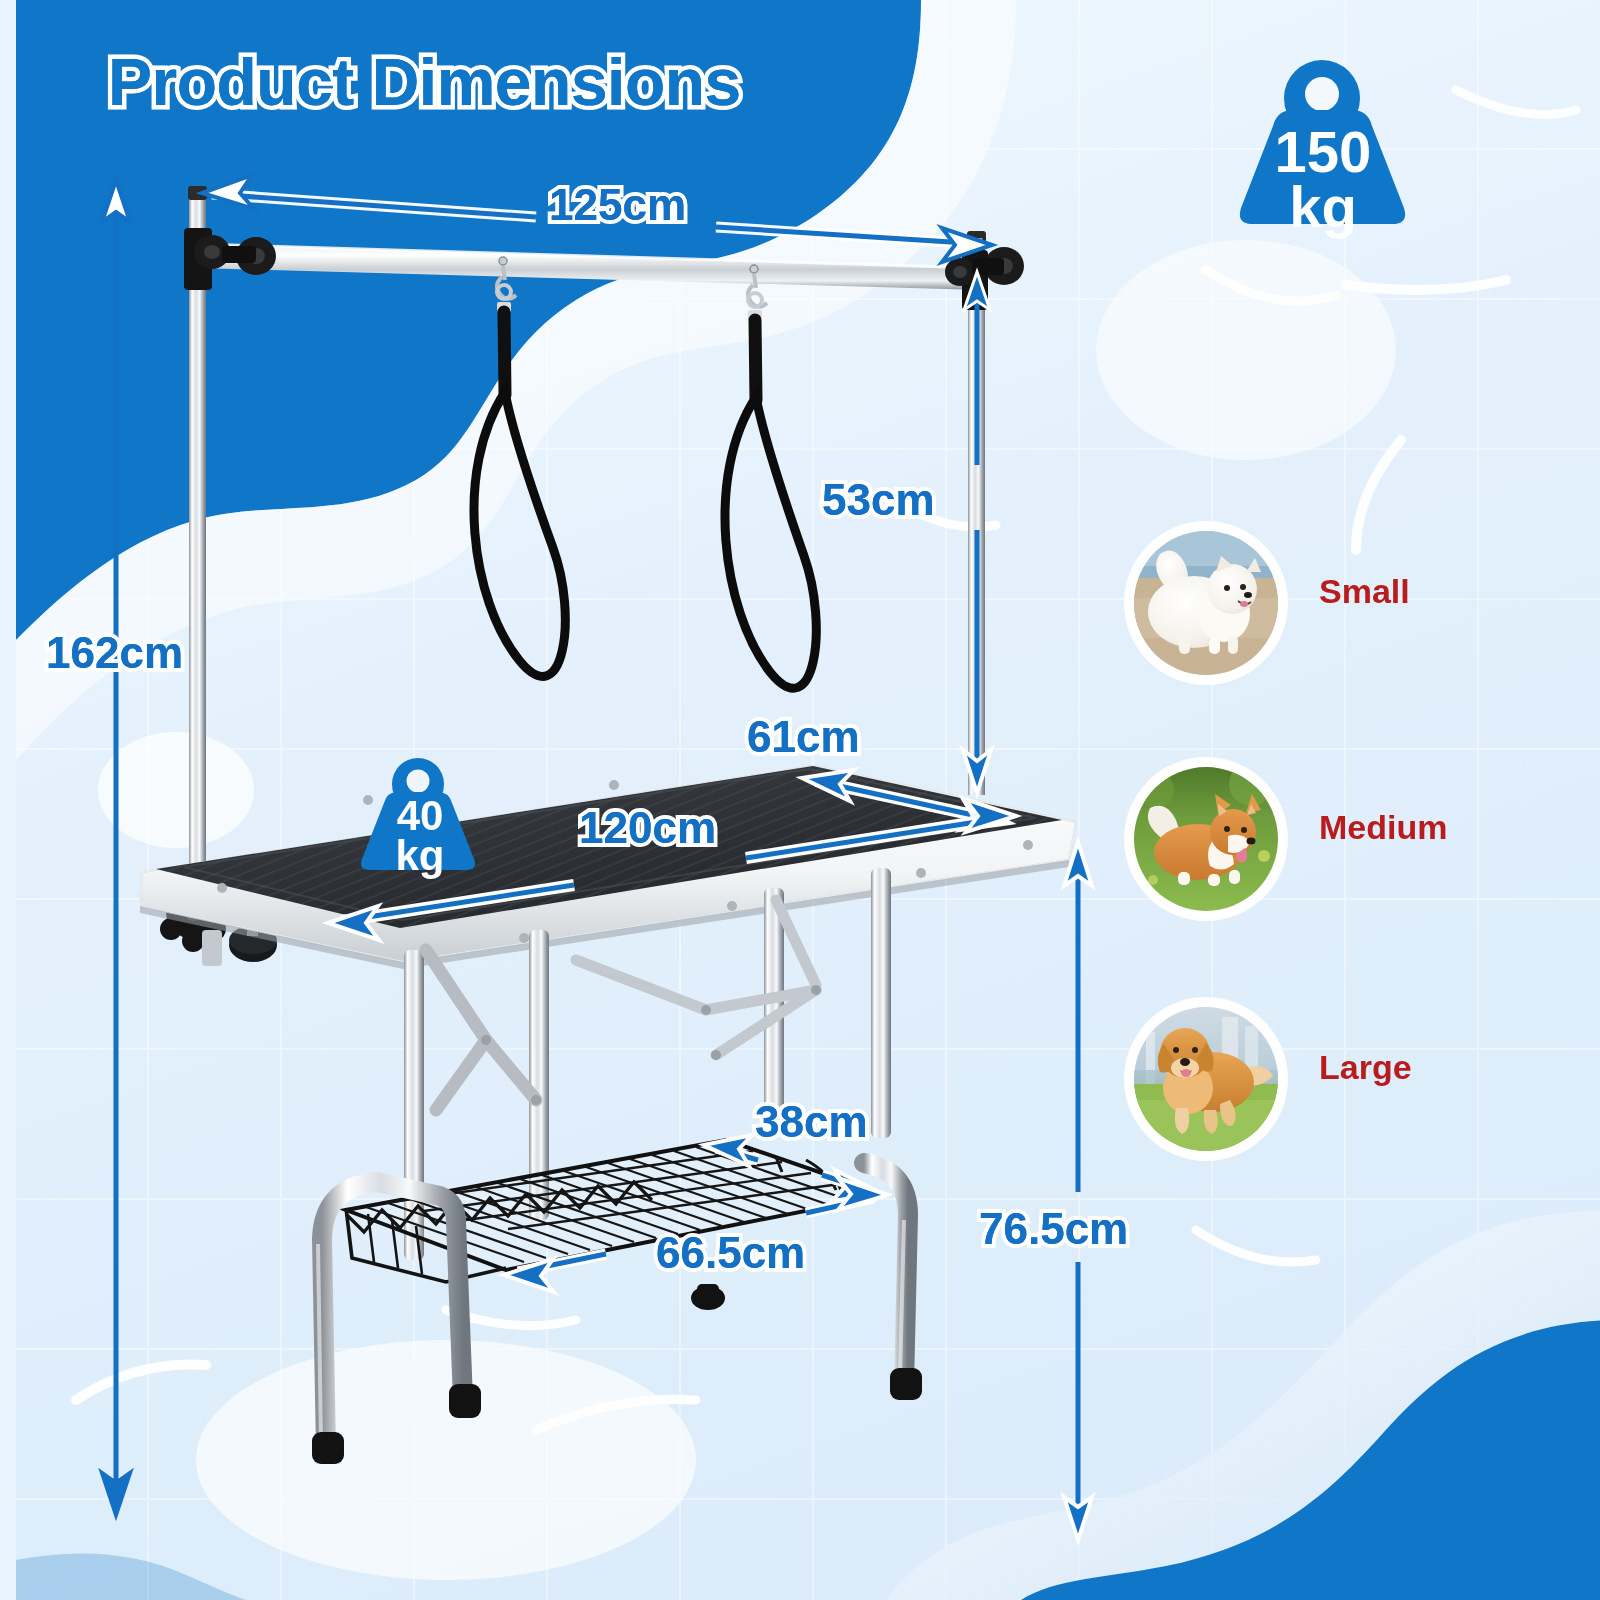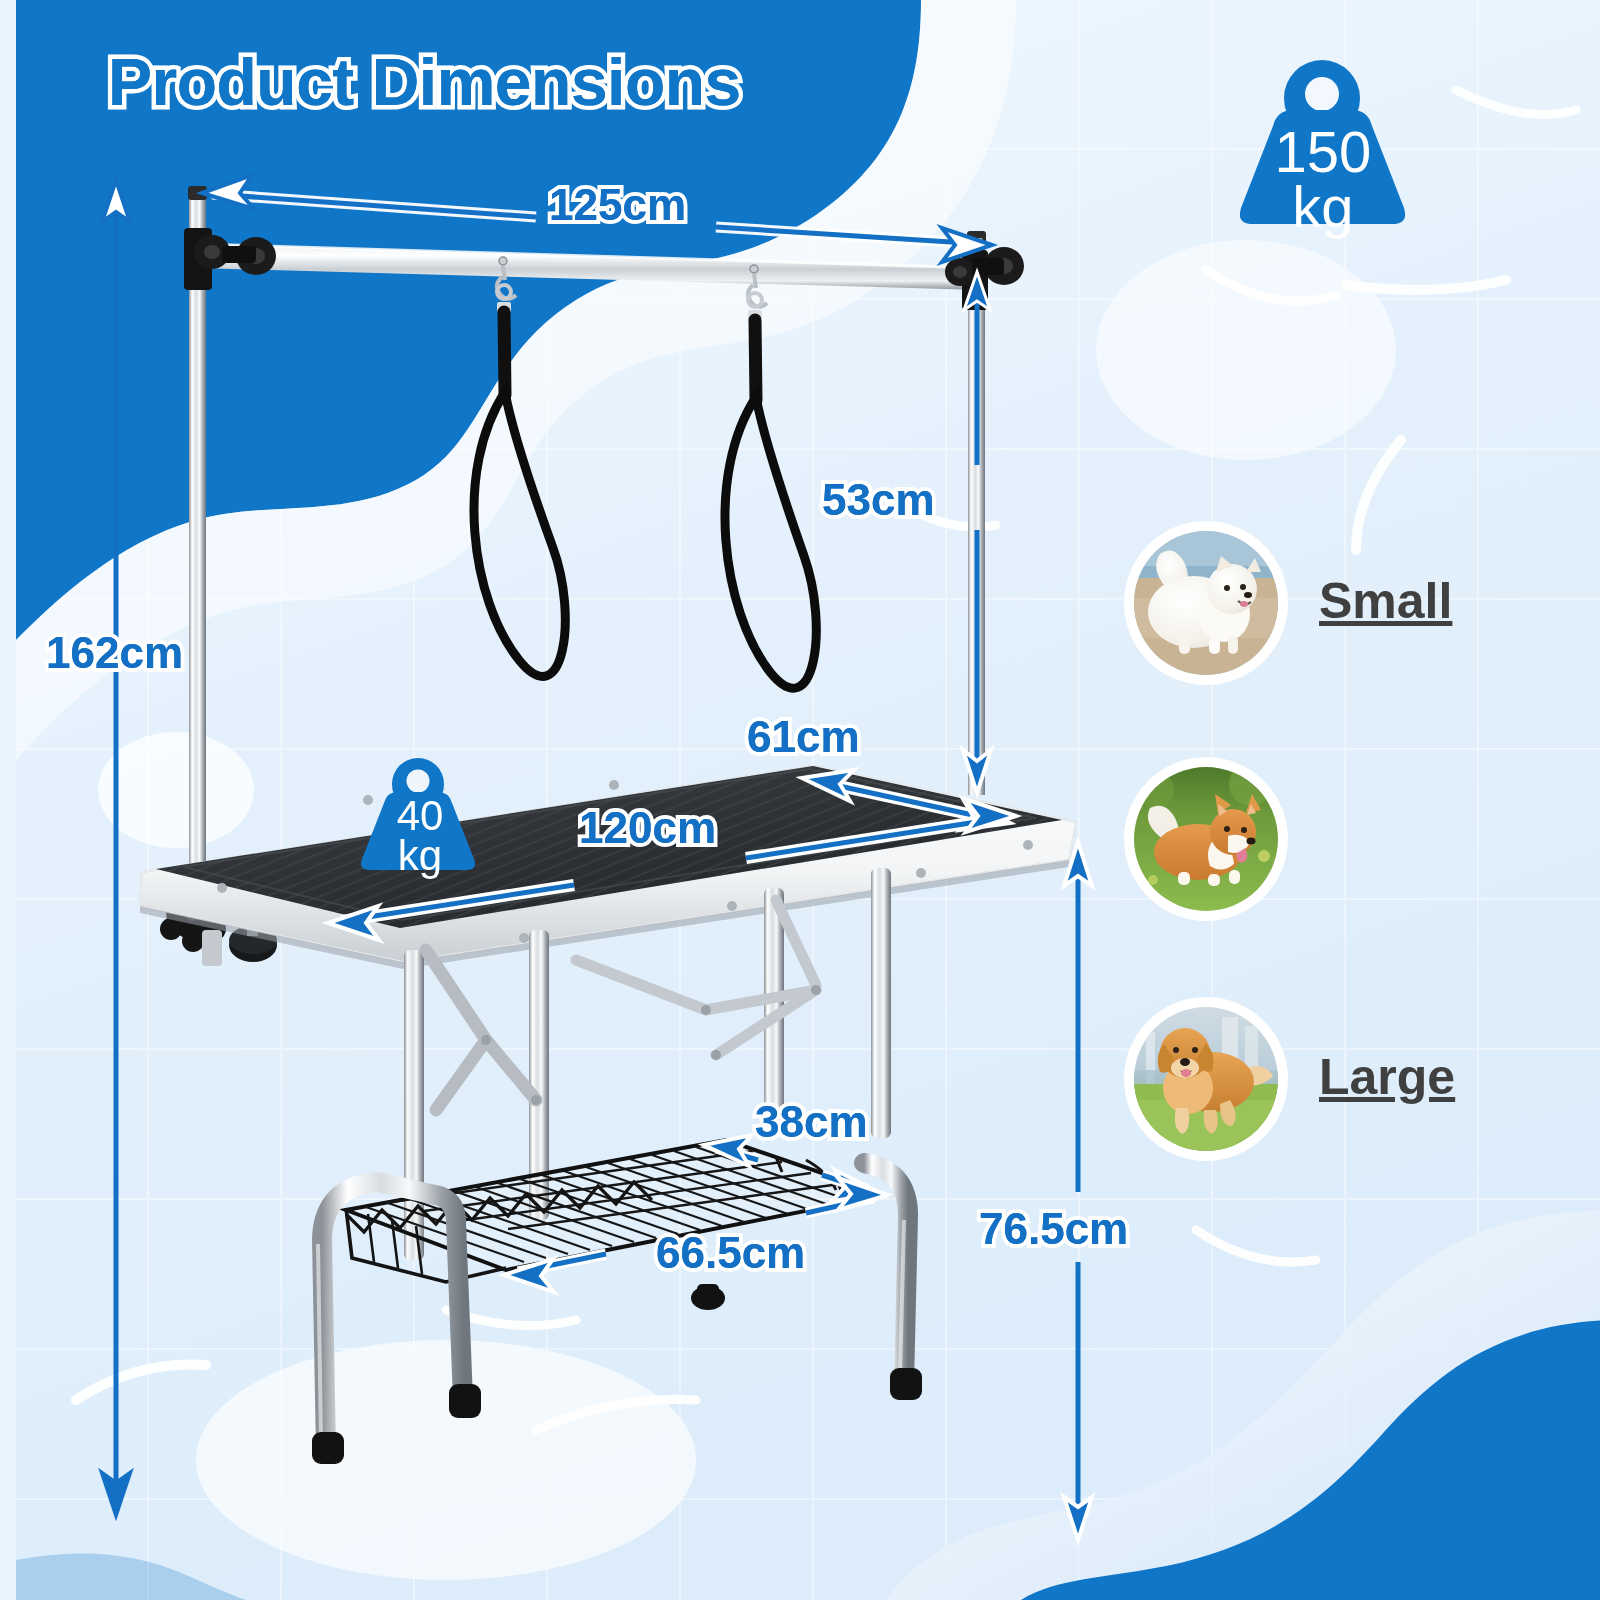--- a/index.html
+++ b/index.html
@@ -32,26 +32,26 @@
     font-size:44px;font-weight:bold;color:#1370c4;
     -webkit-text-stroke:8px #ffffff;paint-order:stroke fill;
   }
   .dim-fill{
     position:absolute;white-space:nowrap;
     font-size:44px;font-weight:bold;color:#1370c4;
   }
 
   .badge-num{
     position:absolute;white-space:nowrap;text-align:center;
-    color:#ffffff;font-weight:normal;line-height:0.95;
+    color:#ffffff;font-weight:bold;line-height:0.95;
   }
 
   .catlabel{
     position:absolute;white-space:nowrap;
-    font-size:50px;font-weight:bold;color:#404040;text-decoration:underline;
+    font-size:34px;font-weight:bold;color:#b91c1c;
   }
 </style>
 </head>
 <body>
 
 <div id="stage">
 
   <svg class="layer" viewBox="0 0 1600 1600">
     <defs>
       <linearGradient id="bgGrad" x1="0" y1="0" x2="0.35" y2="1">
@@ -581,15 +581,16 @@
   <div class="dim" style="left:739px;top:1097px;">38cm</div>
   <div class="dim-fill" style="left:739px;top:1097px;">38cm</div>
 
   <div class="dim" style="left:640px;top:1228px;">66.5cm</div>
   <div class="dim-fill" style="left:640px;top:1228px;">66.5cm</div>
 
   <div class="dim" style="left:963px;top:1204px;">76.5cm</div>
   <div class="dim-fill" style="left:963px;top:1204px;">76.5cm</div>
 
   <div class="catlabel" style="left:1303px;top:572px;">Small</div>
+  <div class="catlabel" style="left:1303px;top:808px;">Medium</div>
   <div class="catlabel" style="left:1303px;top:1048px;text-align:center;">Large</div>
 
 </div>
 
 </body></html>

